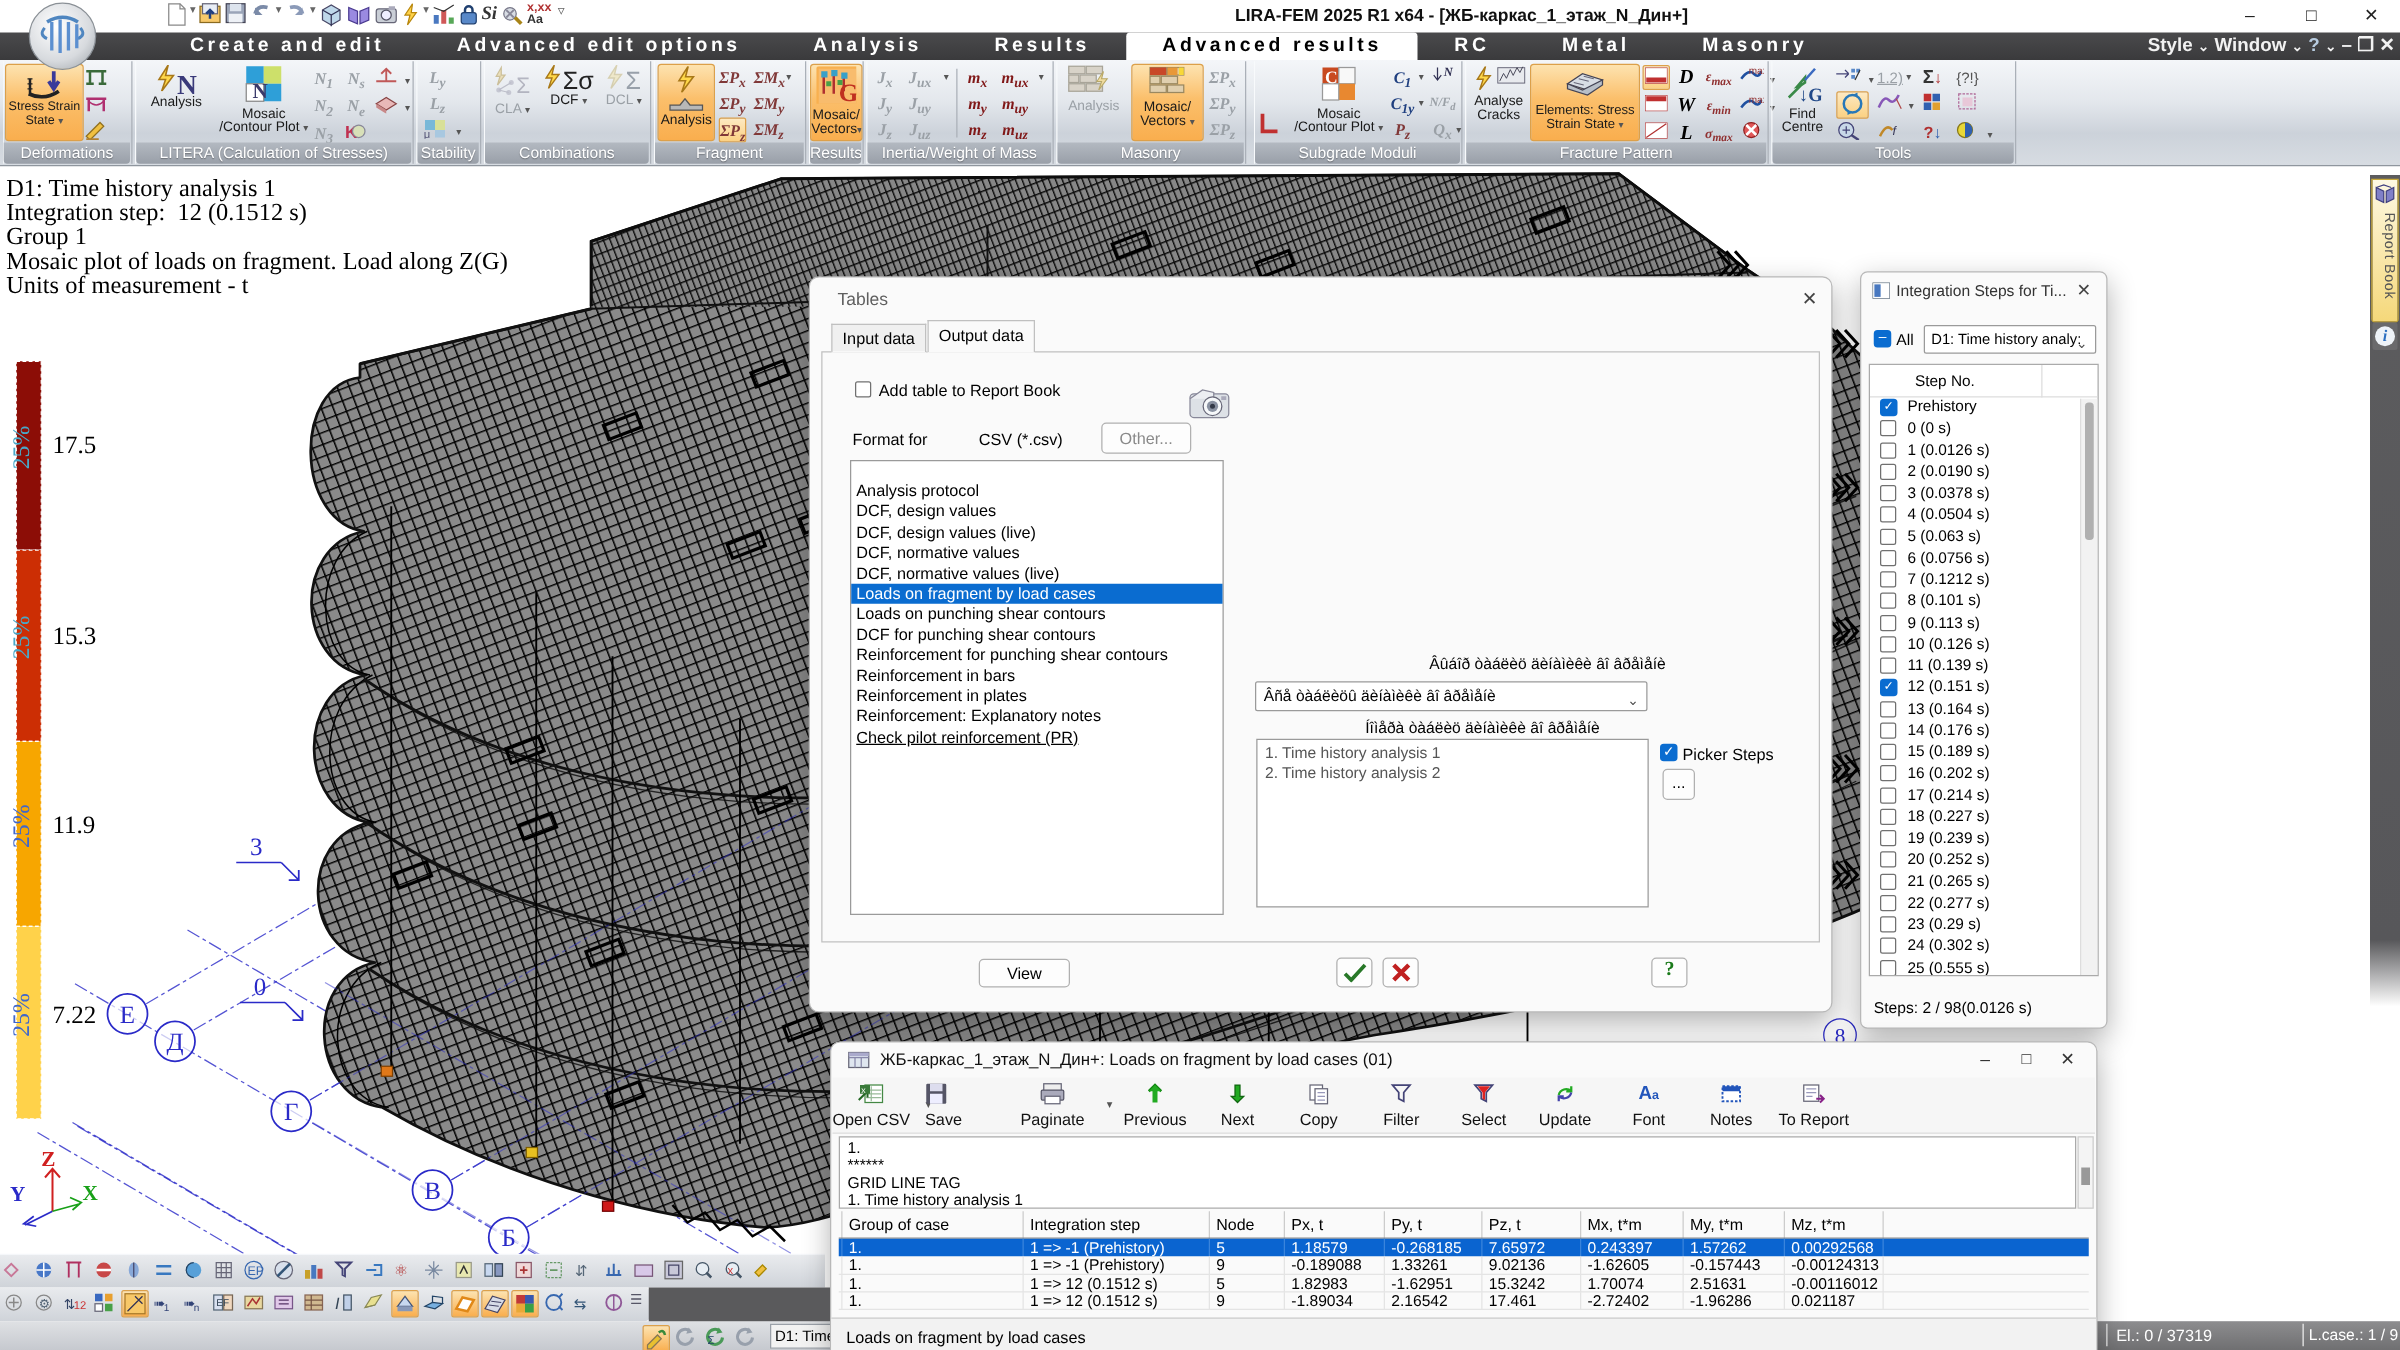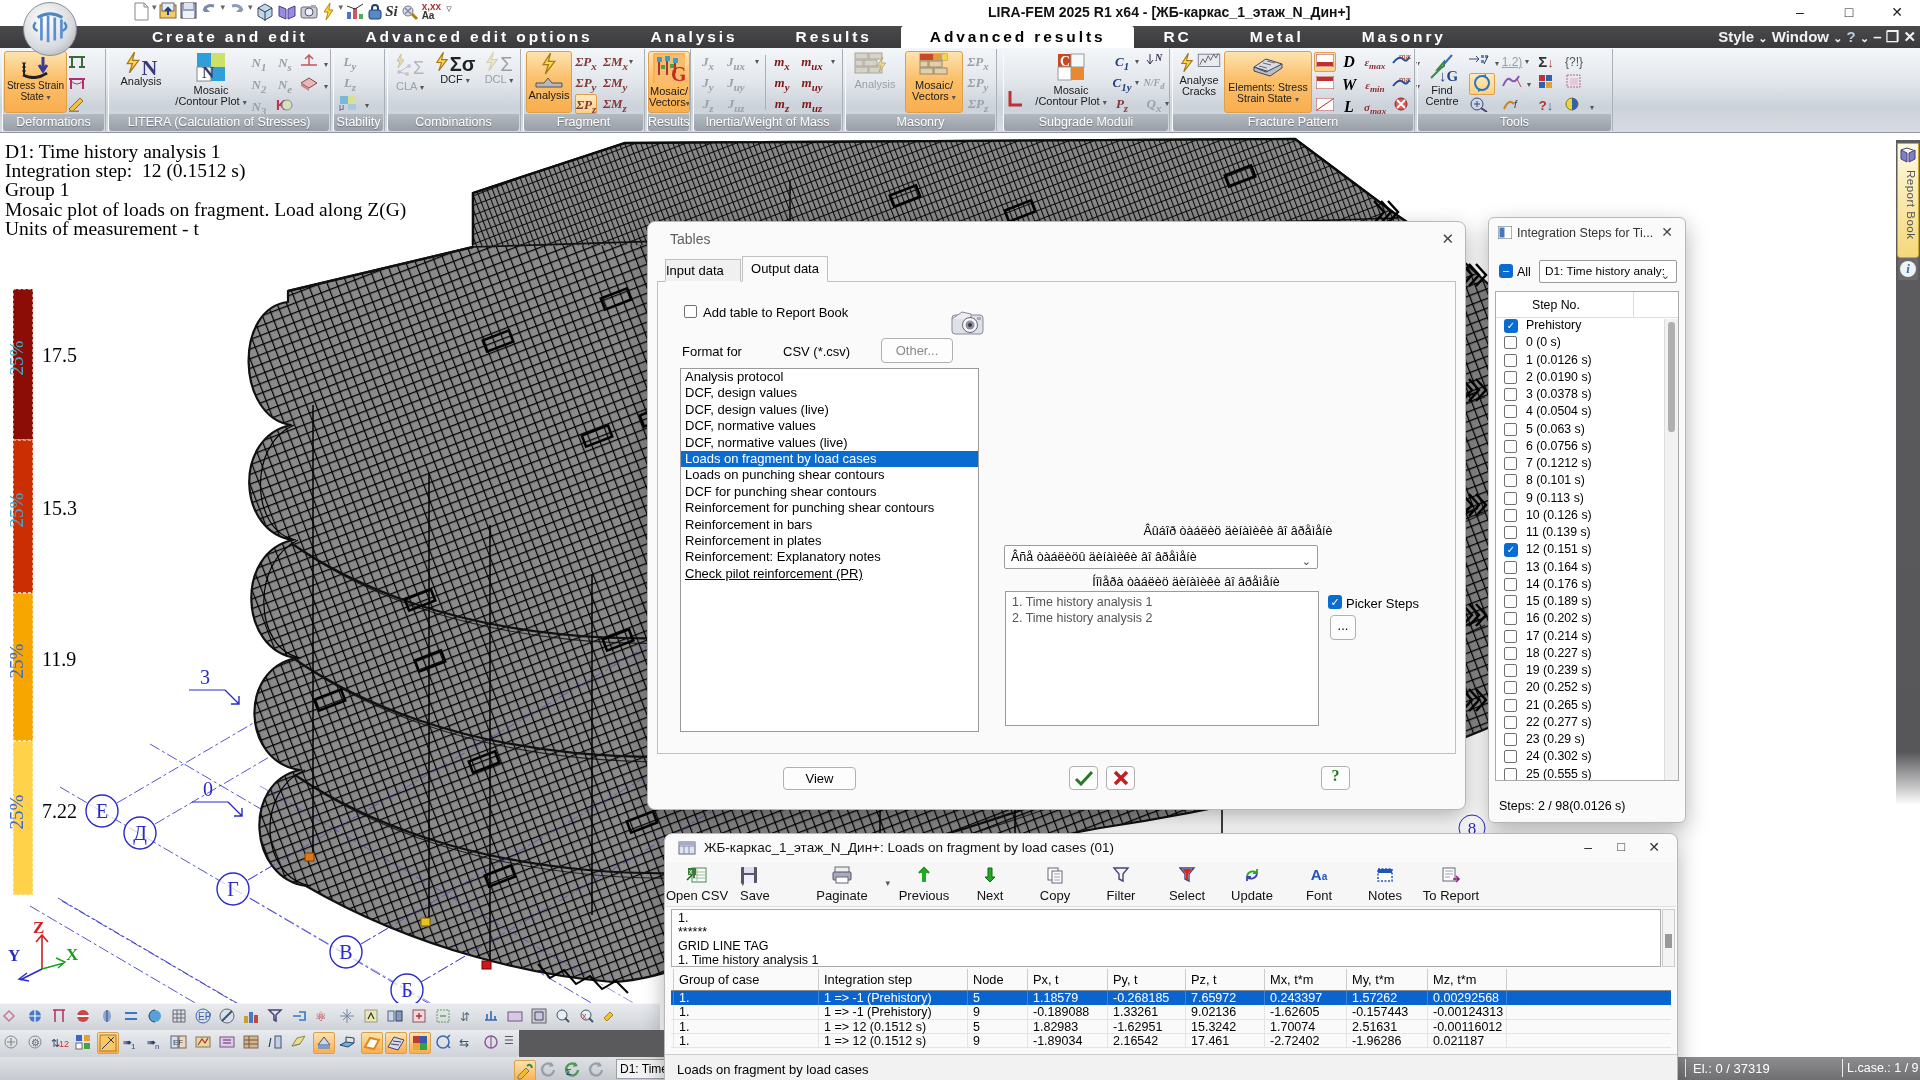--- a/index.html
+++ b/index.html
@@ -188,21 +188,21 @@
               <path d="M8 2L4 9h3l-2 7 6-8H8z" fill="#e8d088" stroke="#b09850"></path>
               <circle cx="6" cy="20" r="2" fill="#aab"></circle>
               <circle cx="16" cy="14" r="2" fill="#aab"></circle>
               <circle cx="14" cy="22" r="2" fill="#aab"></circle>
               <path d="M6 20l10-6M6 20l8 2" stroke="#99a"></path>
               <text x="20" y="22" font-size="18" fill="#889">Σ</text>
             </g>
           </svg></span><span class="gray">CLA</span> <span class="dd">▾</span></div>
       <div class="bigbtn" style="left:46px;top:2px;width:44px"><span class="bi"><svg width="15" height="19" viewBox="0 0 16 20">
             <path d="M9 0L2 11h5l-3 9 9-12H7z" fill="#ffd84a" stroke="#a87818" stroke-width="1.2"></path>
-          </svg><span style="font-size:20px;font-weight:700;color:#222">Σσ</span></span>DCF <span class="dd">▾</span></div>
+          </svg><span style="font-size:20px;font-weight:400;color:#222">Σσ</span></span>DCF <span class="dd">▾</span></div>
       <div class="bigbtn" style="left:92px;top:2px;width:40px"><span class="bi"><span style="opacity:.5"><svg width="15" height="19" viewBox="0 0 16 20">
               <path d="M9 0L2 11h5l-3 9 9-12H7z" fill="#f0e0a0" stroke="#c0b070" stroke-width="1.2"></path>
             </svg></span><span style="font-size:20px;color:#98a0aa">Σ</span></span><span class="gray">DCL</span> <span class="dd">▾</span></div>
       <div class="gfoot">Combinations</div>
     </div>
     <div class="grp" style="left: 523px; width: 122px;">
       <div class="bigbtn hl" style="left:3px;top:2px;width:46px;height:62px"><span class="bi"><svg width="17" height="21" viewBox="0 0 16 20">
             <path d="M9 0L2 11h5l-3 9 9-12H7z" fill="#ffd84a" stroke="#a87818" stroke-width="1.2"></path>
           </svg></span><svg class="bi" width="30" height="12">
           <path d="M2 10h26v-4h-10l-4-5-4 5H2z" fill="#b8b8b8" stroke="#555"></path>
@@ -716,36 +716,36 @@
       </svg></span><span class="tico"><svg width="20" height="20">
         <path d="M14 5a6 6 0 10 2 5" fill="none" stroke="#98a0ac" stroke-width="2.4"></path>
         <path d="M13 2l3 4-5 1z" fill="#98a0ac"></path>
       </svg></span></div>
 <div class="abs" style="left:616px;top:1059px;width:54px;height:20px;background:#f2f2f2;border:1px solid #9aa0a8;font-size:12px;line-height:19px;padding-left:3px;overflow:hidden;white-space:nowrap">D1: Time</div>
 
 <div class="abs dlg" id="dtables" style="left:647px;top:221px;width:819px;height:589px">
     <div class="abs dtitle" style="left:22px;top:9px">Tables</div>
     <div class="abs" style="right:11px;top:8px;color:#444;font-size:15px">✕</div>
     <div class="abs" style="left:9px;top:59px;right:9px;bottom:55px;border:1px solid #c0c0c0"></div>
-    <div class="abs" style="left:17px;top:37px;width:76px;height:23px;border:1px solid #c0c0c0;border-bottom:1px solid #fafafa;background:#f0f0f0;text-align:left;font-size:13px;line-height:22px">Input data</div>
+    <div class="abs" style="left:17px;top:37px;width:76px;height:23px;border:1px solid #c0c0c0;border-bottom:1px solid #fafafa;background:#f0f0f0;text-align:center;font-size:13px;line-height:22px">Input data</div>
     <div class="abs" style="left:94px;top:34px;width:86px;height:26px;border:1px solid #c0c0c0;border-bottom:1px solid #fafafa;background:#fafafa;text-align:center;font-size:13px;line-height:24px">Output data</div>
     <span class="abs cb" style="left:36px;top:83px"></span>
     <div class="abs" style="left:55px;top:83px;font-size:13px">Add table to Report Book</div>
     <svg class="abs" style="left:303px;top:86px" width="34" height="30" viewBox="0 0 34 30">
       <rect x="1" y="7" width="31" height="19" rx="3" fill="#dde1e6" stroke="#889"></rect>
       <path d="M1 11l10-7 9 2v5" fill="#eceef2" stroke="#889"></path>
       <circle cx="19" cy="17" r="7.5" fill="#f6f8fa" stroke="#667"></circle>
       <circle cx="19" cy="17" r="4.5" fill="#8a92a2"></circle>
       <circle cx="19" cy="17" r="2" fill="#333a48"></circle>
       <rect x="26" y="9" width="4" height="3" fill="#aab"></rect>
     </svg>
     <div class="abs" style="left:34px;top:122px;font-size:13px">Format for</div>
     <div class="abs" style="left:135px;top:122px;font-size:13px">CSV (*.csv)</div>
     <div class="abs btn" style="left:233px;top:116px;width:72px;height:25px;line-height:23px;color:#8a8a8a">Other...</div>
-    <div class="abs listbox" style="left:32px;top:146px;width:299px;height:364px;padding-top:0">
+    <div class="abs listbox" style="left:32px;top:146px;width:299px;height:364px;padding-top:16px">
       <div style="padding:0 4px;height:16.4px;line-height:16.4px;">Analysis protocol</div>
       <div style="padding:0 4px;height:16.4px;line-height:16.4px;">DCF, design values</div>
       <div style="padding:0 4px;height:16.4px;line-height:16.4px;">DCF, design values (live)</div>
       <div style="padding:0 4px;height:16.4px;line-height:16.4px;">DCF, normative values</div>
       <div style="padding:0 4px;height:16.4px;line-height:16.4px;">DCF, normative values (live)</div>
       <div style="padding:0 4px;height:16.4px;line-height:16.4px;background:#0a6cd0;color:#fff">Loads on fragment by load cases</div>
       <div style="padding:0 4px;height:16.4px;line-height:16.4px;">Loads on punching shear contours</div>
       <div style="padding:0 4px;height:16.4px;line-height:16.4px;">DCF for punching shear contours</div>
       <div style="padding:0 4px;height:16.4px;line-height:16.4px;">Reinforcement for punching shear contours</div>
       <div style="padding:0 4px;height:16.4px;line-height:16.4px;">Reinforcement in bars</div>

